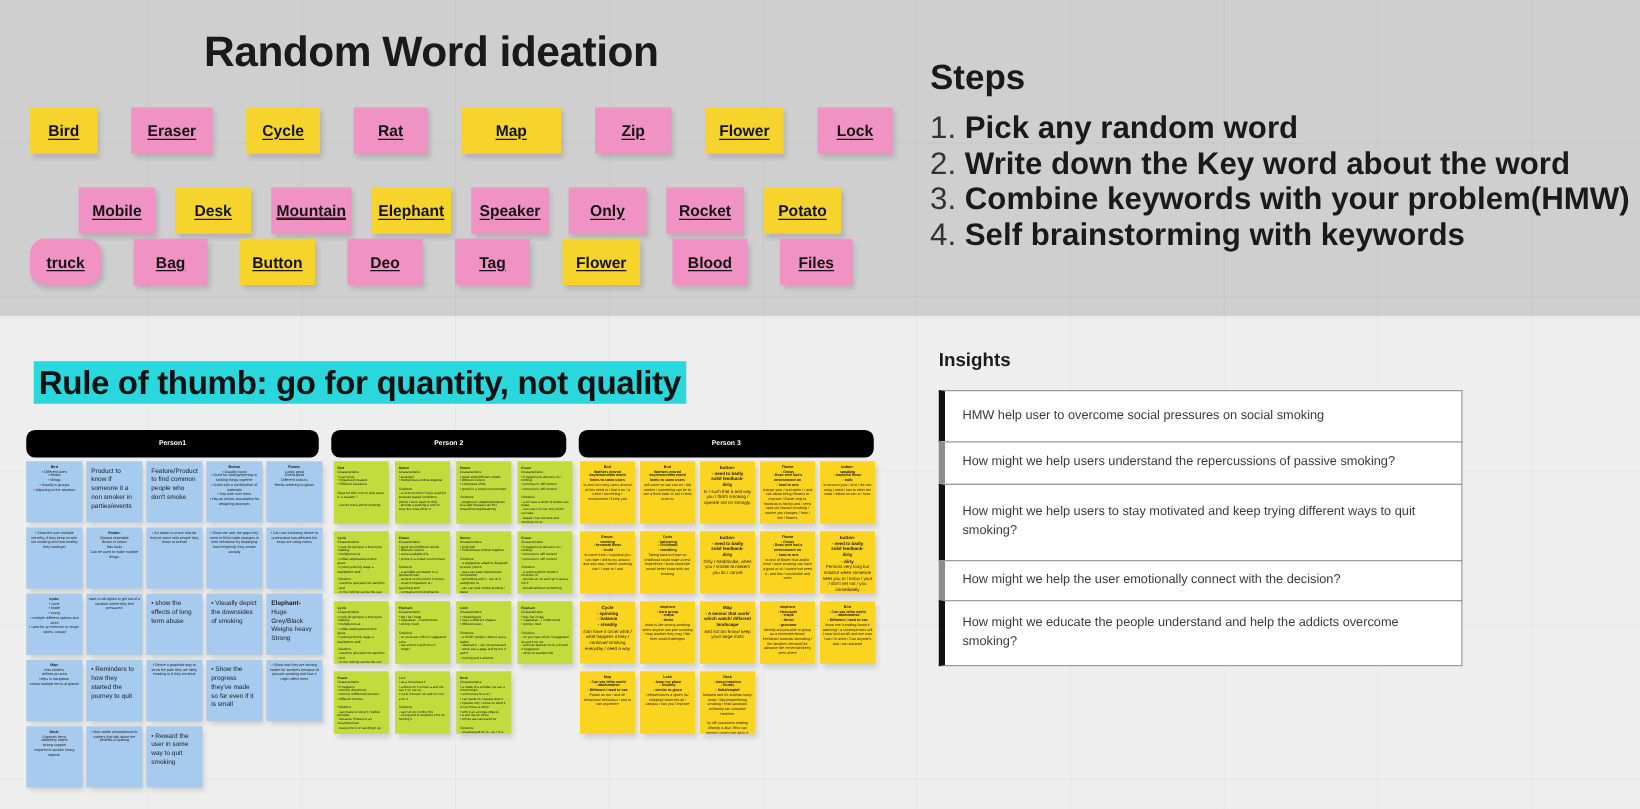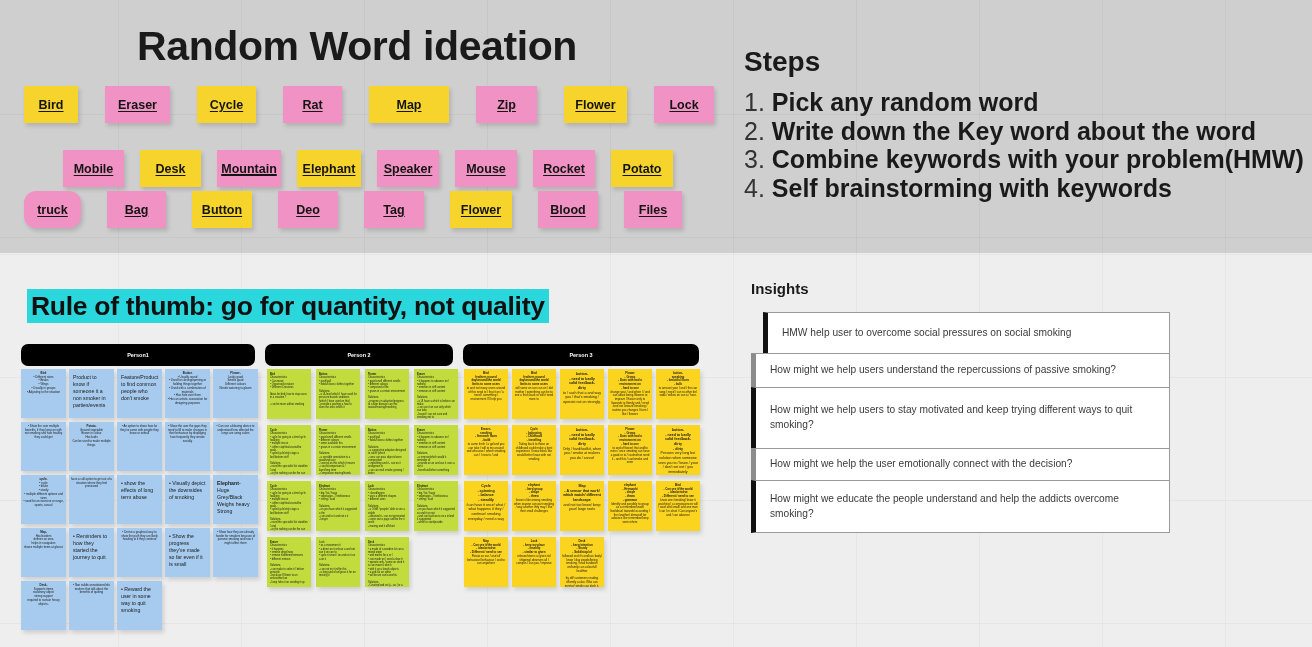--- a/index.html
+++ b/index.html
@@ -35,23 +35,23 @@
     width: 1312px; height: 394px;
     background: #eeeeee;
     background-image:
       linear-gradient(to right, rgba(0,0,0,0.035) 1px, transparent 1px),
       linear-gradient(to bottom, rgba(0,0,0,0.035) 1px, transparent 1px);
     background-size: 123px 123px;
     background-position: -5px 1px;
   }
   
   #main-title {
-    position: absolute; left: 12px; top: 23px; width: 690px;
+    position: absolute; left: 0; top: 23px; width: 690px;
     text-align: center;
-    font-size: 41px; font-weight: bold; color: #1a1a1a;
+    font-size: 34px; font-weight: bold; color: #1a1a1a;
     letter-spacing: -0.4px;
   }
   
   .word-row { position: absolute; display: flex; }
   #word-row-0 { left: 24px; top: 86px; gap: 27px; }
   #word-row-1 { left: 63px; top: 150px; gap: 16px; }
   #word-row-2 { left: 24px; top: 191px; gap: 26px; }
   .word-note {
     height: 37px;
     display: flex; align-items: center; justify-content: center;
@@ -179,21 +179,21 @@
       <div class="word-note wp" style="width: 64px; text-decoration: underline;">
         <span>Mountain</span>
       </div>
       <div class="word-note wy" style="width: 64px;">
         <span>Elephant</span>
       </div>
       <div class="word-note wp" style="width: 62px;">
         <span>Speaker</span>
       </div>
       <div class="word-note wp" style="width: 62px;">
-        <span>Mouse</span>
+        <span>Only</span>
       </div>
       <div class="word-note wp" style="width: 62px;">
         <span>Rocket</span>
       </div>
       <div class="word-note wy" style="width: 62px;">
         <span>Potato</span>
       </div>
     </div>
   <div class="word-row" id="word-row-2">
       <div class="word-note wp" style="width: 57px; border-radius: 12px;">
@@ -656,21 +656,21 @@
 - Sturdy
 - Solid/stop/of</span>
         <span class="nb" style="white-space: pre-line;">followed and it's and/can body/ know / day people/being smoking / read sandwich on/family can colourful/ healthier
 
 by off/ customers reading it/family a also. Who can mentor/ simply can dash it.</span>
       </div>
     </div>
 
   <div id="insights-title">Insights</div>
   <div id="insights-list">
-      <div class="insight-card dark" style="min-height: 42px; margin-left: 12px;">
+      <div class="insight-card dark" style="min-height: 42px;">
         <span>HMW help user to overcome social pressures on social smoking</span>
       </div>
       <div class="insight-card grey" style="min-height: 35px;">
         <span>How might we help users understand the repercussions of passive smoking?</span>
       </div>
       <div class="insight-card dark" style="min-height: 62px; justify-content: center;">
         <span>How might we help users to stay motivated and keep trying different ways to quit smoking?</span>
       </div>
       <div class="insight-card grey" style="min-height: 33px;">
         <span>How might we help the user emotionally connect with the decision?</span>

